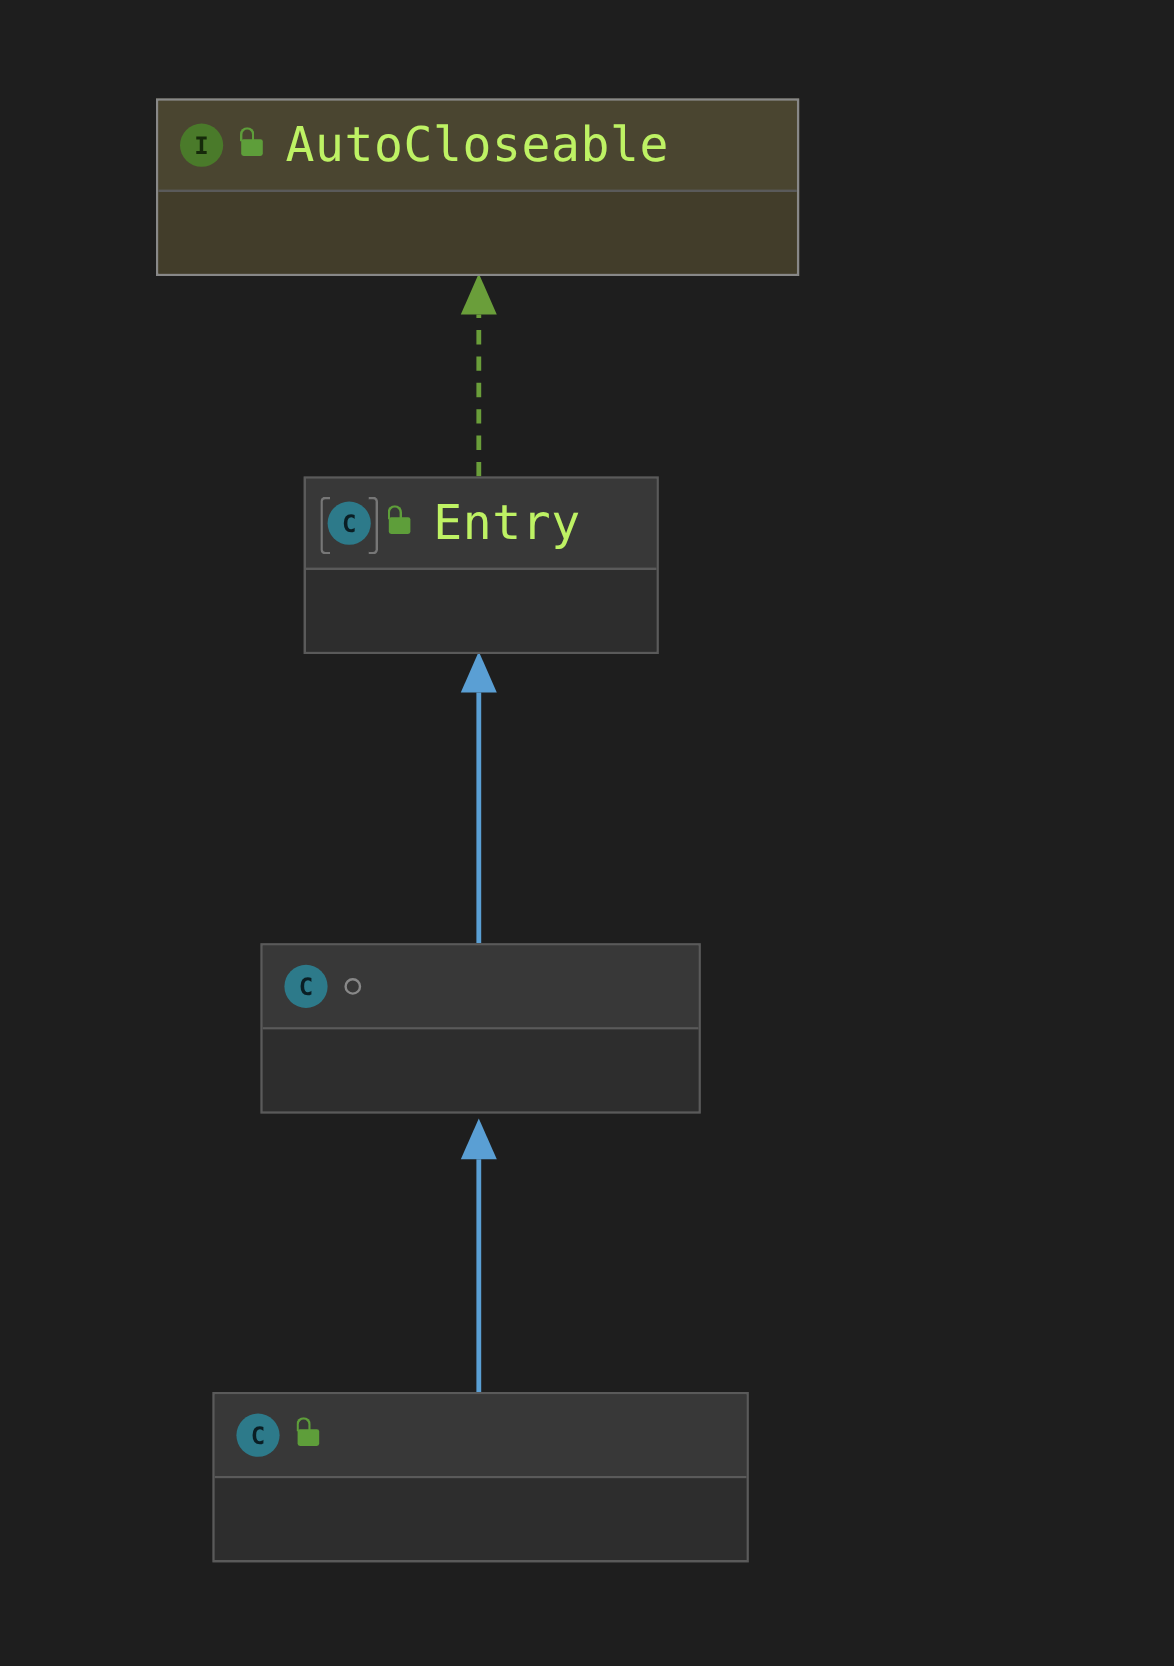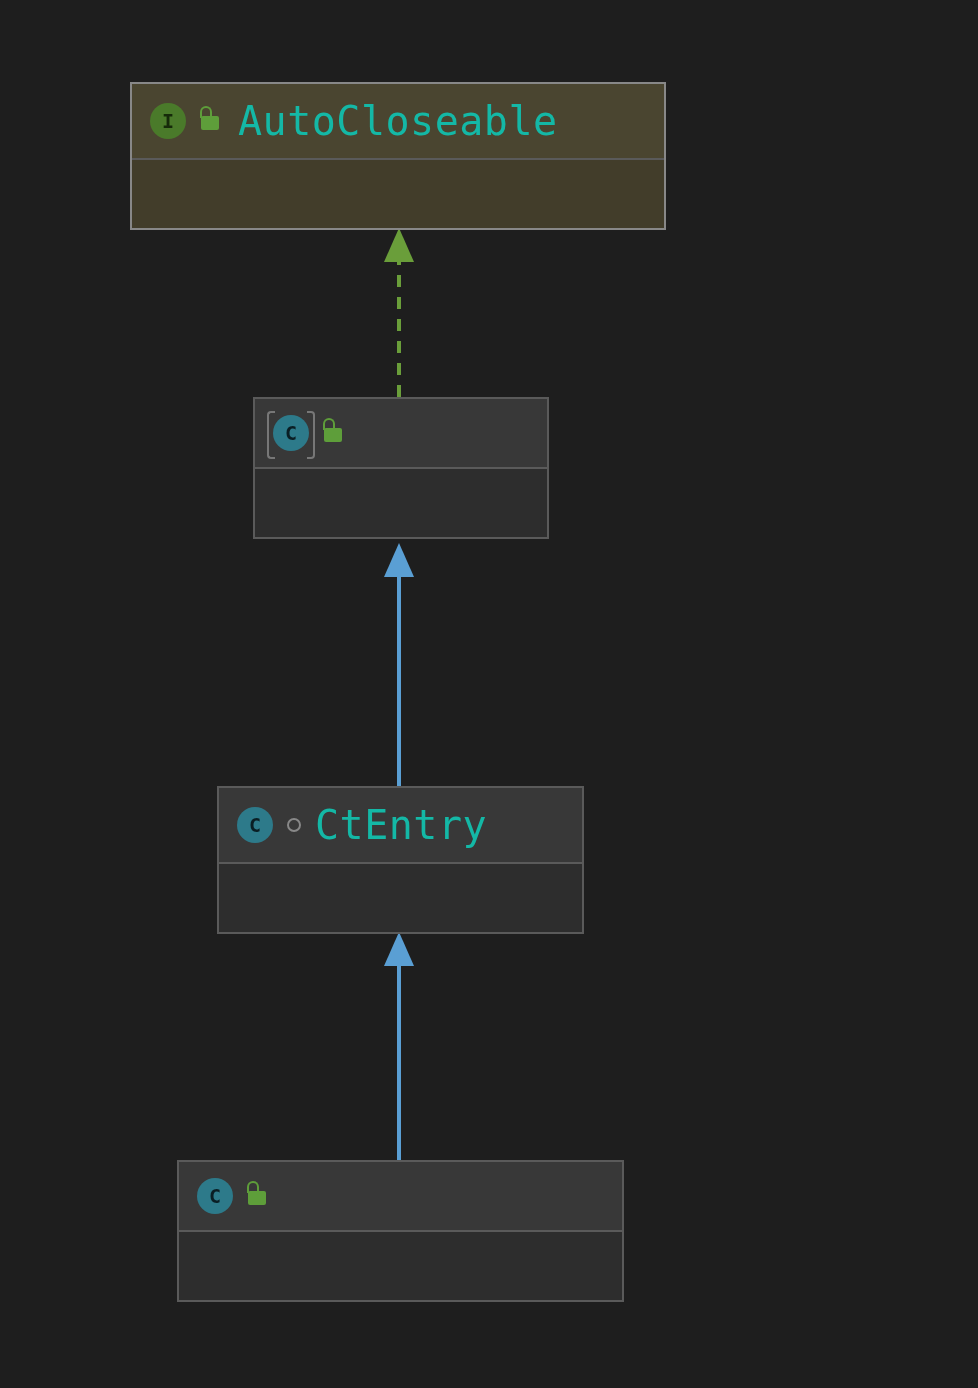--- a/index.html
+++ b/index.html
@@ -116,21 +116,21 @@
     }
     .circle-icon {
       width: 14px;
       height: 14px;
       border: 2.5px solid #888;
       border-radius: 50%;
       flex-shrink: 0;
     }
     .node-title {
       font-size: 40px;
-      color: #14b8a6;
+      color: #bef264;
       font-weight: 500;
       letter-spacing: 0.5px;
       white-space: nowrap;
     }
     .node-body {
       height: 68px;
       width: 100%;
     }
     .node.selected .node-body {
       background: #423d2a;
@@ -184,31 +184,31 @@
     <div class="node-header">
       <div class="type-icon class type-icon-bracket">
         <span>C</span>
       </div>
       <div class="visibility-icon">
         <div class="lock-icon">
           <div class="lock-shackle"></div>
           <div class="lock-body"></div>
         </div>
       </div>
+      <div class="node-title">Entry</div>
     </div>
     <div class="node-body"></div>
   </div>
 
   <div class="node normal" style="left:217px;top:786px;width:367px;">
     <div class="node-header">
       <div class="type-icon class">
         <span>C</span>
       </div>
       <div class="circle-icon"></div>
-      <div class="node-title">CtEntry</div>
     </div>
     <div class="node-body"></div>
   </div>
 
   <div class="node normal" style="left:177px;top:1160px;width:447px;">
     <div class="node-header">
       <div class="type-icon class">
         <span>C</span>
       </div>
       <div class="visibility-icon">

